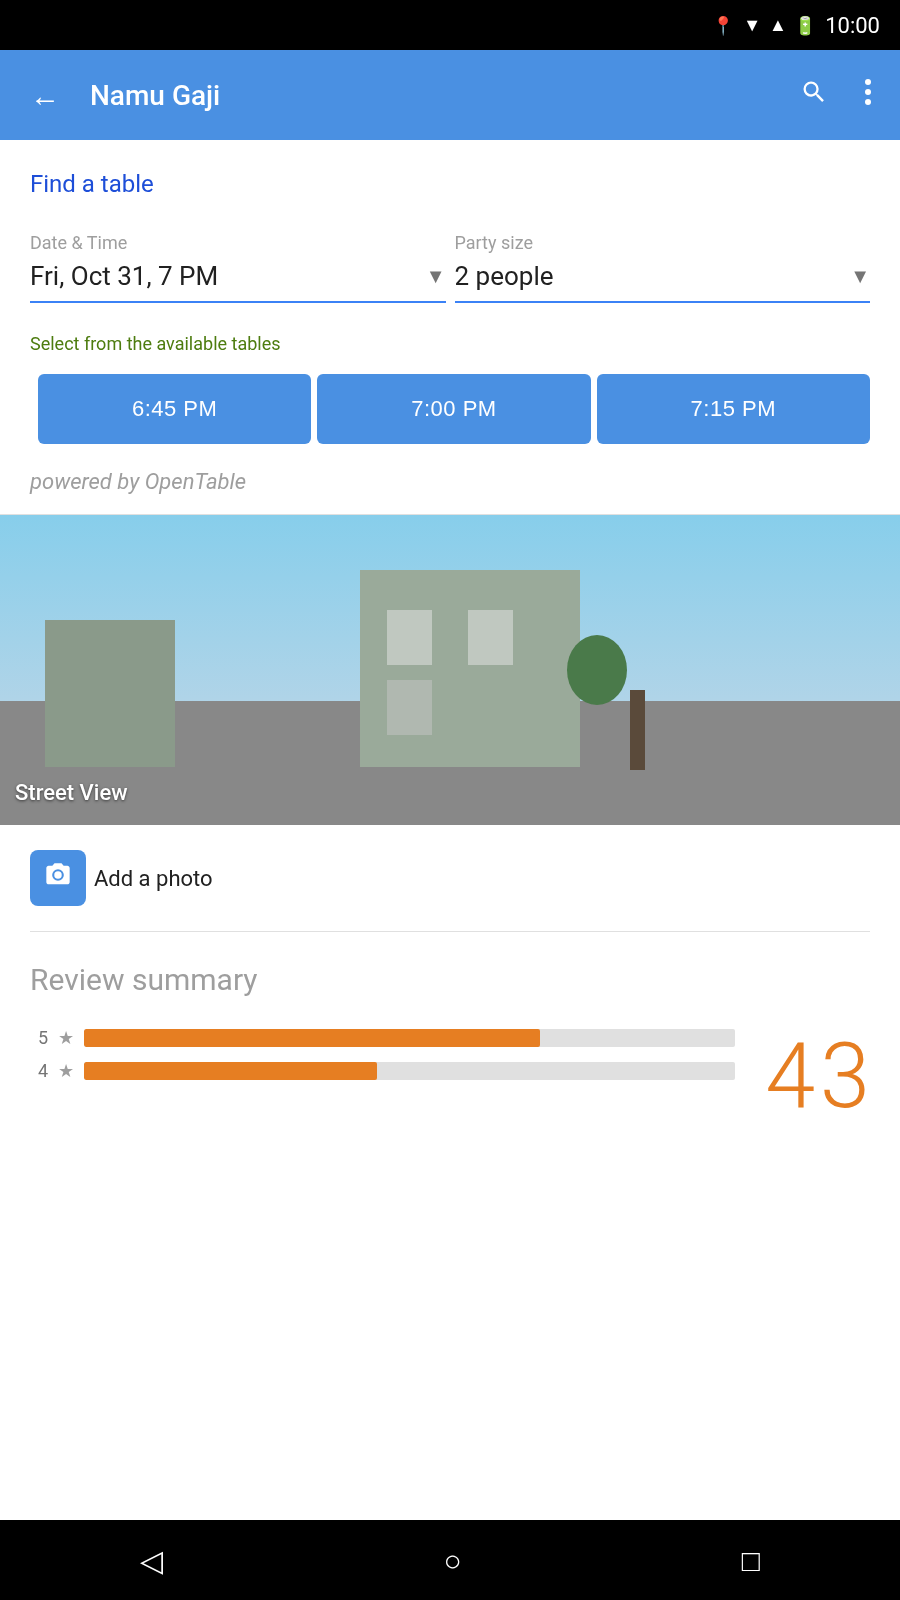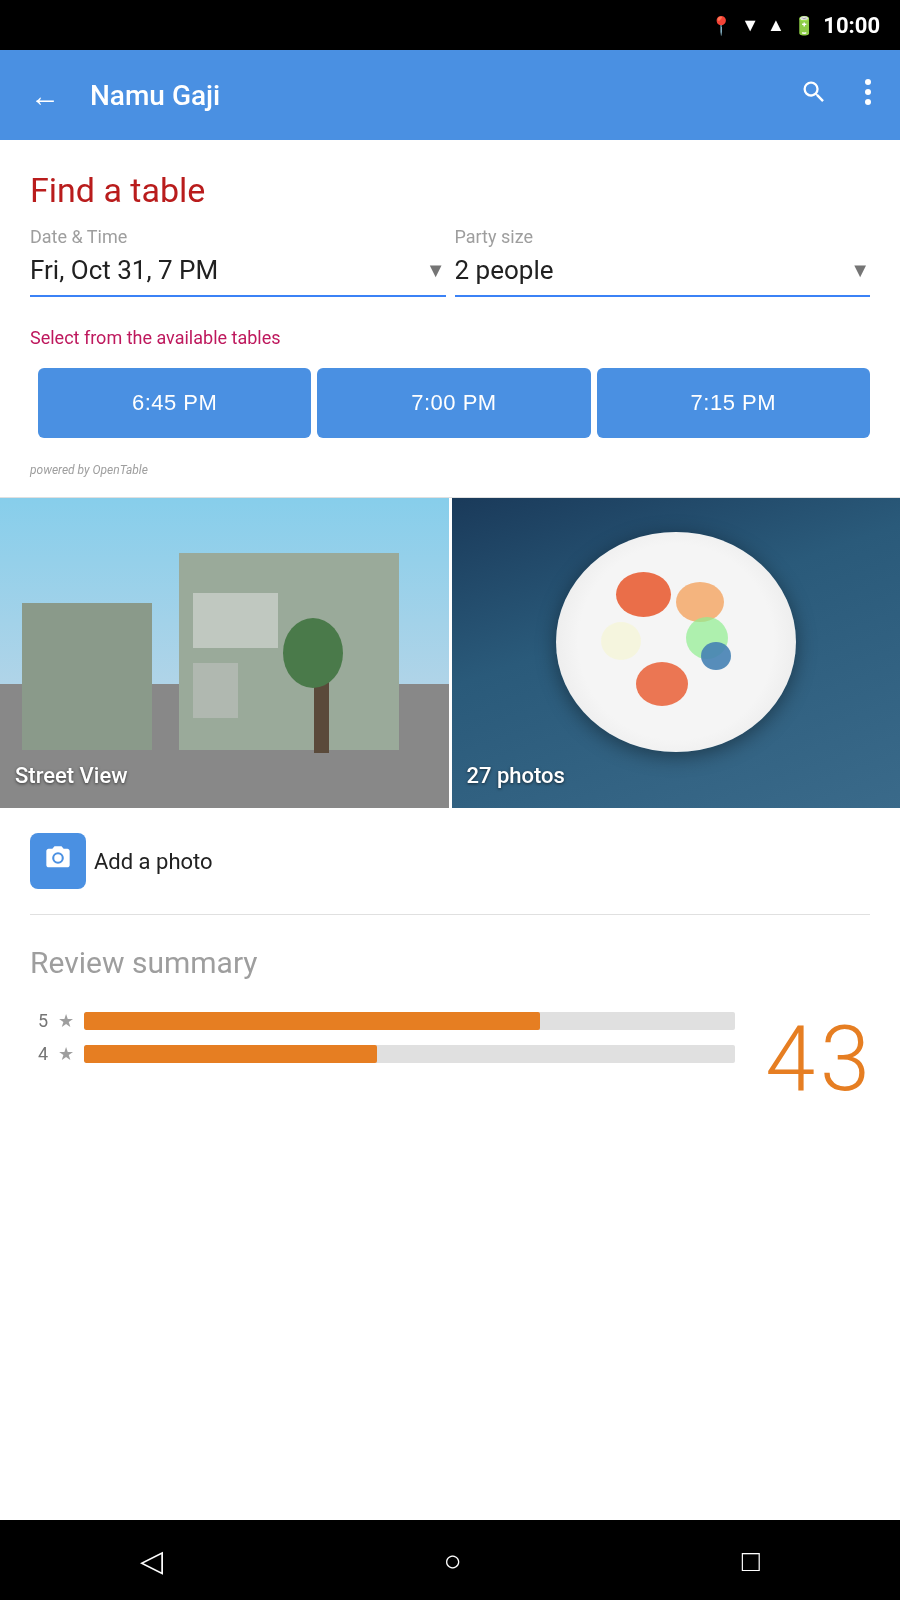--- a/index.html
+++ b/index.html
@@ -22,21 +22,21 @@
       gap: 10px;
     }
     .status-icons {
       display: flex;
       align-items: center;
       gap: 8px;
     }
     .status-time {
       color: #fff;
       font-size: 22px;
-      font-weight: 700;
+      font-weight: 400;
     }
     .status-icon {
       color: #fff;
       font-size: 18px;
     }
 
     
     .app-bar {
       background: #4A90E2;
       height: 90px;
@@ -69,24 +69,24 @@
       padding: 8px;
     }
 
     
     .content {
       background: #fff;
       padding: 30px 30px 0 30px;
     }
 
     .section-title {
-      font-size: 34px;
+      font-size: 24px;
       font-weight: 400;
-      color: #b91c1c;
-      margin-bottom: 16px;
+      color: #1d4ed8;
+      margin-bottom: 34px;
     }
 
     
     .selectors-row {
       display: flex;
       gap: 9px;
       margin-bottom: 30px;
     }
     .selector-group {
       flex: 1;
@@ -110,21 +110,21 @@
       font-weight: 400;
     }
     .dropdown-arrow {
       color: #757575;
       font-size: 20px;
     }
 
     
     .available-label {
       font-size: 18px;
-      color: #be185d;
+      color: #4d7c0f;
       margin-bottom: 20px;
     }
 
     .time-buttons {
       display: flex;
       gap: 6px;
       margin-bottom: 25px;
       padding-left: 8px;
     }
     .time-btn {
@@ -134,21 +134,21 @@
       border: none;
       border-radius: 6px;
       padding: 22px 10px;
       font-size: 22px;
       font-weight: 500;
       cursor: pointer;
       letter-spacing: 0.5px;
     }
 
     .powered-by {
-      font-size: 12px;
+      font-size: 22px;
       color: #9E9E9E;
       font-style: italic;
       margin-bottom: 20px;
     }
 
     .divider {
       height: 1px;
       background: #e0e0e0;
       margin: 10px -30px 0 -30px;
     }
@@ -417,35 +417,20 @@
       <div style="position:absolute;bottom:160px;left:43%;width:45px;height:55px;background:#c0c8c0;"></div>
       <div style="position:absolute;bottom:160px;left:52%;width:45px;height:55px;background:#c0c8c0;"></div>
       <div style="position:absolute;bottom:90px;left:43%;width:45px;height:55px;background:#b0b8b0;"></div>
 
       <div style="position:absolute;bottom:0;left:0;right:0;height:58px;background:#888;"></div>
 
       <div style="position:absolute;bottom:55px;left:70%;width:15px;height:80px;background:#5a4a3a;"></div>
       <div style="position:absolute;bottom:120px;left:63%;width:60px;height:70px;background:#4a7a4a;border-radius:50%;"></div>
     </div>
     <span class="photo-label">Street View</span>
-  </div>
-  <div class="photo-cell photo-cell-right">
-    <div class="food-bg">
-
-      <div class="plate">
-
-        <div style="position:absolute;top:40px;left:60px;width:55px;height:45px;background:#E8562a;border-radius:50%;opacity:0.85;"></div>
-        <div style="position:absolute;top:50px;left:120px;width:48px;height:40px;background:#F4A460;border-radius:50%;opacity:0.8;"></div>
-        <div style="position:absolute;top:90px;left:45px;width:40px;height:38px;background:#F5F5DC;border-radius:50%;opacity:0.9;"></div>
-        <div style="position:absolute;top:85px;left:130px;width:42px;height:42px;background:#90EE90;border-radius:50%;opacity:0.7;"></div>
-        <div style="position:absolute;top:130px;left:80px;width:52px;height:44px;background:#E8562a;border-radius:50%;opacity:0.8;"></div>
-        <div style="position:absolute;top:110px;left:145px;width:30px;height:28px;background:#4682B4;border-radius:50%;opacity:0.9;"></div>
-      </div>
-    </div>
-    <span class="photo-label">27 photos</span>
   </div>
 </div>
 
 <div class="add-photo-row">
   <div class="camera-icon-wrap">
     <span class="camera-icon">
       <svg width="28" height="28" viewBox="0 0 24 24" fill="white">
         <path d="M12 15.2A3.2 3.2 0 0 1 8.8 12 3.2 3.2 0 0 1 12 8.8 3.2 3.2 0 0 1 15.2 12 3.2 3.2 0 0 1 12 15.2M9 2L7.17 4H4c-1.1 0-2 .9-2 2v12c0 1.1.9 2 2 2h16c1.1 0 2-.9 2-2V6c0-1.1-.9-2-2-2h-3.17L15 2H9m3 5a5 5 0 0 1 5 5 5 5 0 0 1-5 5 5 5 0 0 1-5-5 5 5 0 0 1 5-5z"></path>
       </svg>
     </span>

